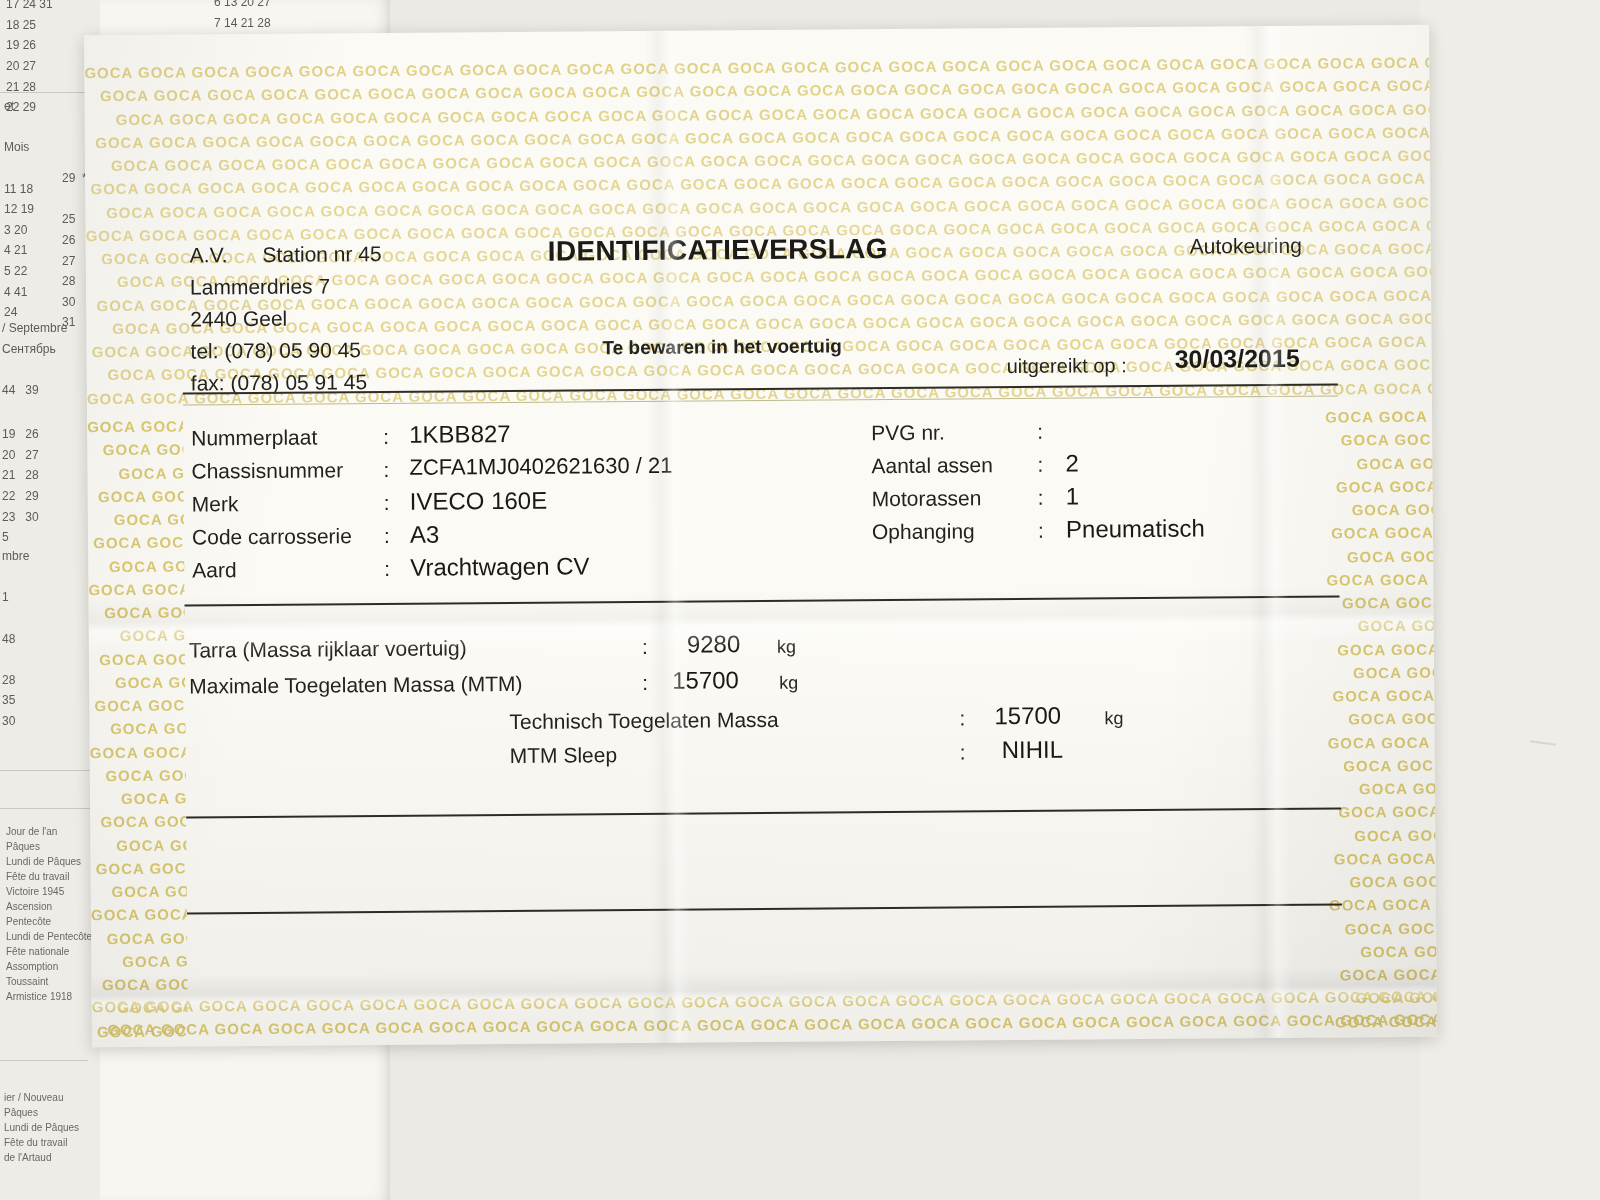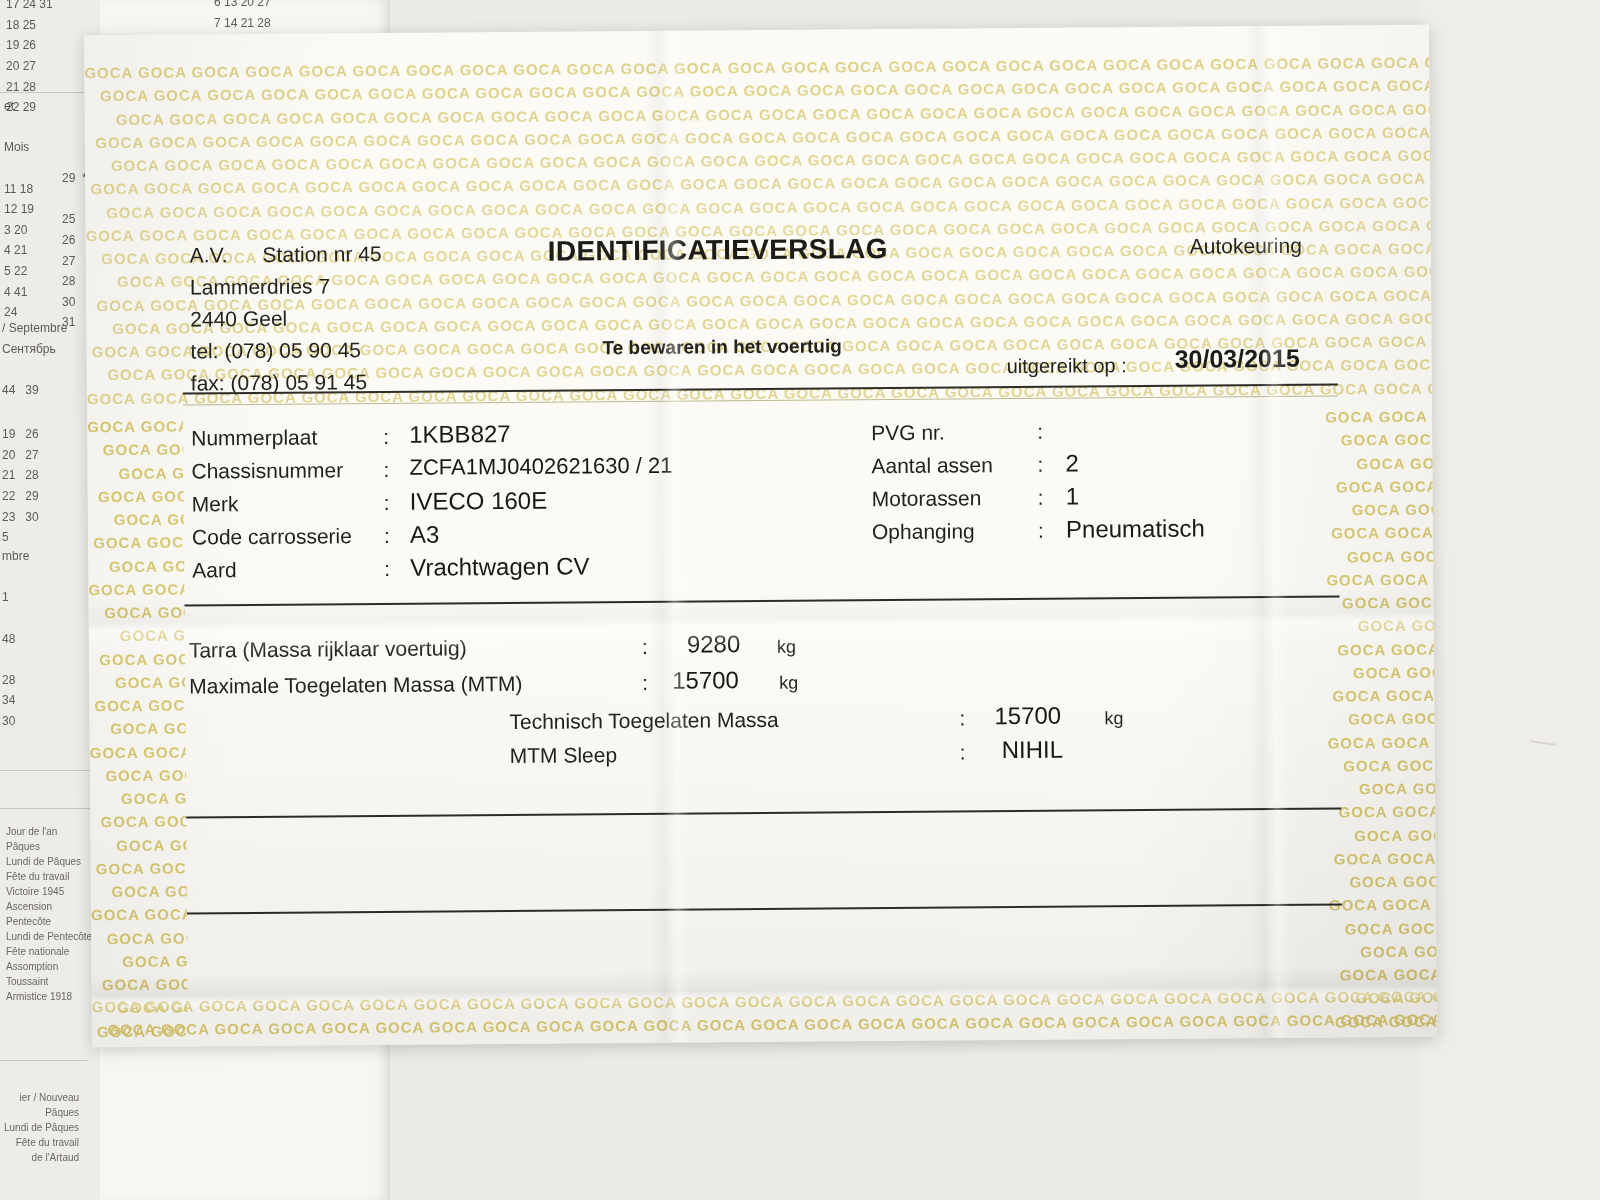--- a/index.html
+++ b/index.html
@@ -285,35 +285,35 @@
 22   29
 23   30
 5</div>
   <div class="cal-col cal-small" style="left:2px; top:546px;">mbre
 
 1
 
 48
 
 28
-34
+35
 30</div>
   <div class="cal-col cal-tiny" style="left:6px; top:824px;">Jour de l'an
 Pâques
 Lundi de Pâques
 Fête du travail
 Victoire 1945
 Ascension
 Pentecôte
 Lundi de Pentecôte
 Fête nationale
 Assomption
 Toussaint
 Armistice 1918</div>
-  <div class="cal-col cal-tiny" style="left:4px; top:1090px;text-align:right;">ier / Nouveau
+  <div class="cal-col cal-tiny" style="left:4px; top:1090px;">ier / Nouveau
 Pâques
 Lundi de Pâques
 Fête du travail
 de l'Artaud</div>
 
   <div class="cal-rule" style="left:0; top:92px;  width:90px;"></div>
   <div class="cal-rule" style="left:0; top:770px; width:96px;"></div>
   <div class="cal-rule" style="left:0; top:808px; width:96px;"></div>
   <div class="cal-rule" style="left:0; top:1060px; width:88px;"></div>
 

